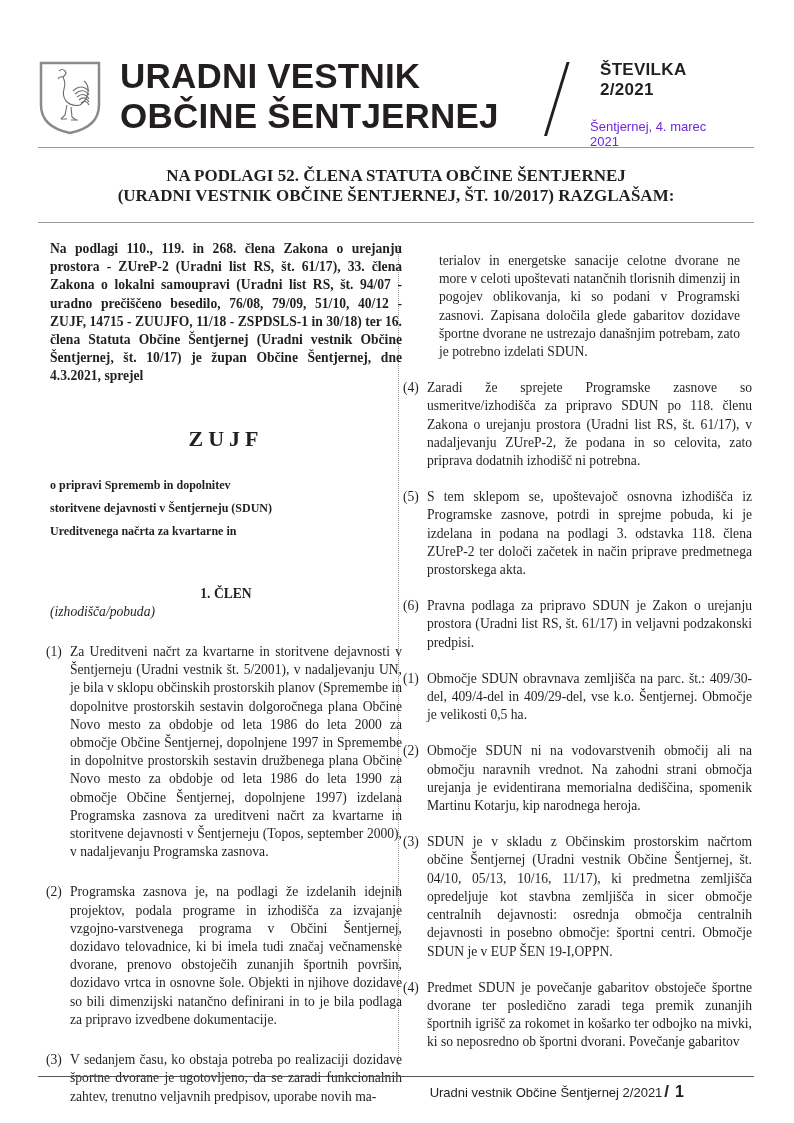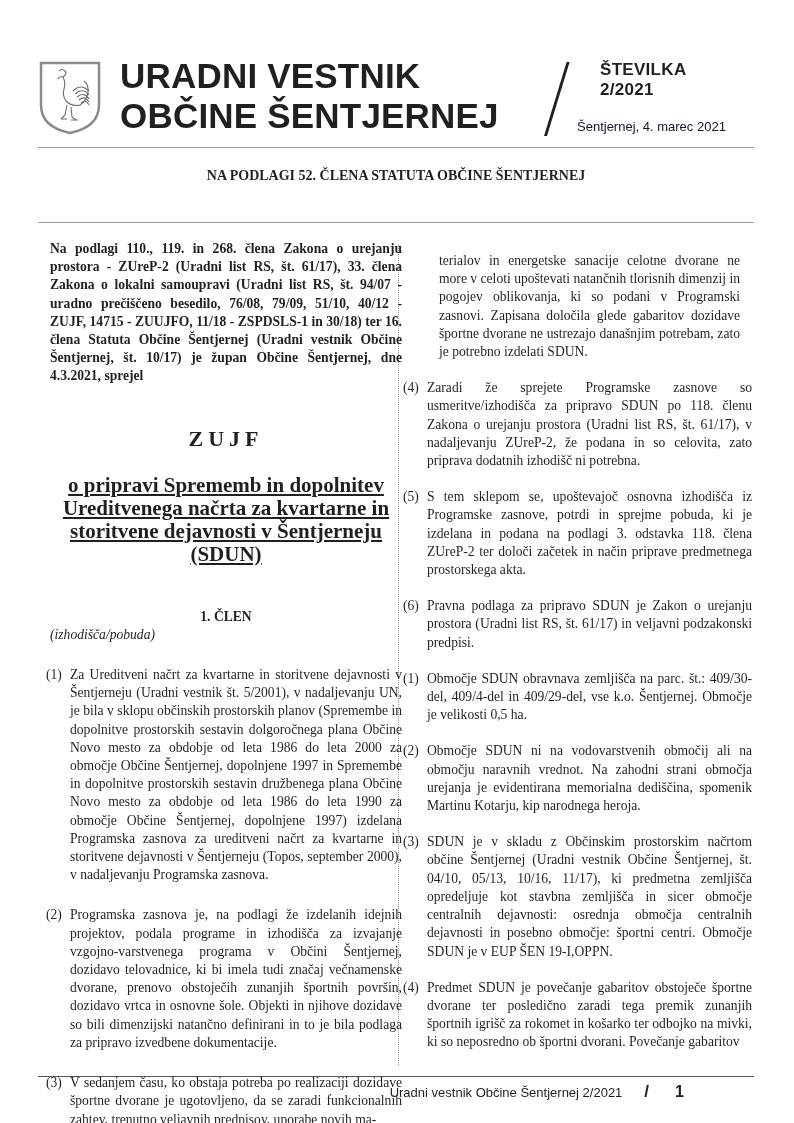--- a/index.html
+++ b/index.html
@@ -4,49 +4,49 @@
 <style>
   html, body { margin: 0; padding: 0; background: #ffffff; }
   body { width: 794px; height: 1123px; position: relative; overflow: hidden; color: #231f20; }
   .page { position: absolute; left: 0; top: 0; width: 726px; height: 1123px; }
 
   
   .logo { position: absolute; left: 39px; top: 61px; width: 62px; height: 74px; }
   .mast-title { position: absolute; left: 120px; top: 56px; font-family: "Liberation Sans", sans-serif; font-weight: 700; font-size: 35px; line-height: 40px; letter-spacing: 0.2px; color: #231f20; }
   .slash-big { position: absolute; left: 544px; top: 62px; width: 3px; height: 74px; background: #231f20; transform: skewX(-17deg); transform-origin: bottom left; }
   .issue { position: absolute; left: 600px; top: 60px; font-family: "Liberation Sans", sans-serif; font-size: 17px; font-weight: 700; color: #231f20; letter-spacing: 0.3px; }
-  .issue-date { position: absolute; left: 577px; top: 119px; font-family: "Liberation Sans", sans-serif; font-size: 13px; color: #0f172a; }
+  .issue-date { position: absolute; left: 590px; top: 119px; font-family: "Liberation Sans", sans-serif; font-size: 13px; color: #6d28d9; }
   .rule-top { position: absolute; left: 38px; top: 147px; width: 716px; height: 1px; background: #999; }
   .rule-2 { position: absolute; left: 38px; top: 222px; width: 716px; height: 1px; background: #999; }
 
-  .preamble { position: absolute; left: 38px; top: 166px; width: 716px; text-align: center; font-family: "Liberation Serif", serif; font-weight: 700; font-size: 14px; line-height: 20px; color: #231f20; }
+  .preamble { position: absolute; left: 38px; top: 166px; width: 716px; text-align: center; font-family: "Liberation Serif", serif; font-weight: 700; font-size: 17px; line-height: 20px; color: #231f20; }
 
   
   .col { position: absolute; font-family: "Liberation Serif", serif; font-size: 13.6px; line-height: 18.2px; color: #231f20; text-align: justify; }
   .col-left { left: 38px; top: 240px; width: 352px; margin-left: 12px; }
   .col-right { left: 407px; top: 240px; width: 345px; }
   .divider { position: absolute; left: 398px; top: 245px; width: 0; height: 820px; border-left: 1px dotted #999; }
 
   .intro { font-weight: 700; margin: 0 0 0 0; }
   .sklep { text-align: center; font-weight: 700; font-size: 22px; letter-spacing: 5px; margin: 40px 0 0 0; line-height: 26px; }
-  .subtitle { text-align: center; font-weight: 700; font-size: 21px; line-height: 23px; margin: 22px 0 0 0; text-decoration: underline; }
+  .subtitle { text-align: left; font-weight: 700; font-size: 12px; line-height: 23px; margin: 22px 0 0 0; }
   .clen { text-align: center; font-weight: 700; margin: 0; }
   .clen-sub { font-style: italic; margin: 0; }
   .clen-block { margin-top: 42px; }
   .clen-block-r { margin-top: 28px; }
 
   .para { position: relative; padding-left: 20px; margin: 0; }
   .para .num { position: absolute; left: -4px; top: 0; }
   .gap { margin-top: 18px; }
   .gap-l { margin-top: 22px; }
   .cont { padding-left: 20px; margin: 12px; }
 
   
   .rule-bottom { position: absolute; left: 38px; top: 1076px; width: 716px; height: 1px; background: #555; }
-  .footer { position: absolute; right: 42px; top: 1082px; font-family: "Liberation Sans", sans-serif; font-size: 13px; color: #231f20; display: flex; align-items: baseline; gap: 22px; }
+  .footer { position: absolute; right: 42px; top: 1082px; font-family: "Liberation Sans", sans-serif; font-size: 13px; color: #231f20; display: flex; align-items: baseline; gap: 2px; }
   .footer .fslash { font-size: 17px; font-weight: 700; }
   .footer .fpage { font-size: 16px; font-weight: 700; margin-left: 4px; }
 </style>
 </head>
 <body>
 
 <div class="page">
 
   <div class="logo">
     <svg width="62" height="74" viewBox="0 0 62 74">
@@ -64,33 +64,34 @@
     <div>URADNI VESTNIK</div>
     <div>OBČINE ŠENTJERNEJ</div>
   </div>
   <div class="slash-big"></div>
   <div class="issue">ŠTEVILKA 2/2021</div>
   <div class="issue-date">Šentjernej, 4. marec 2021</div>
   <div class="rule-top"></div>
 
   <div class="preamble">
     <div>NA PODLAGI 52. ČLENA STATUTA OBČINE ŠENTJERNEJ</div>
+    <div>(URADNI VESTNIK OBČINE ŠENTJERNEJ, ŠT. 10/2017) RAZGLAŠAM:</div>
   </div>
   <div class="rule-2"></div>
 
   <div class="divider"></div>
 
   <div class="col col-left">
     <p class="intro">Na podlagi 110., 119. in 268. člena Zakona o urejanju prostora - ZUreP-2 (Uradni list RS, št. 61/17), 33. člena Zakona o lokalni samoupravi (Uradni list RS, št. 94/07 - uradno prečiščeno besedilo, 76/08, 79/09, 51/10, 40/12 - ZUJF, 14715 - ZUUJFO, 11/18 - ZSPDSLS-1 in 30/18) ter 16. člena Statuta Občine Šentjernej (Uradni vestnik Občine Šentjernej, št. 10/17) je župan Občine Šentjernej, dne 4.3.2021, sprejel</p>
 
     <div class="sklep">ZUJF</div>
     <div class="subtitle">
       <div>o pripravi Sprememb in dopolnitev</div>
+      <div>storitvene dejavnosti v Šentjerneju (SDUN)</div>
       <div>Ureditvenega načrta za kvartarne in</div>
-      <div>storitvene dejavnosti v Šentjerneju (SDUN)</div>
     </div>
 
     <div class="clen-block">
       <p class="clen">1. ČLEN</p>
       <p class="clen-sub">(izhodišča/pobuda)</p>
     </div>
 
     <p class="para gap-l">
       <span class="num">(1)</span>
       <span>Za Ureditveni načrt za kvartarne in storitvene dejavnosti v Šentjerneju (Uradni vestnik št. 5/2001), v nadaljevanju UN, je bila v sklopu občinskih prostorskih planov (Spremembe in dopolnitve prostorskih sestavin dolgoročnega plana Občine Novo mesto za obdobje od leta 1986 do leta 2000 za območje Občine Šentjernej, dopolnjene 1997 in Spremembe in dopolnitve prostorskih sestavin družbenega plana Občine Novo mesto za obdobje od leta 1986 do leta 1990 za območje Občine Šentjernej, dopolnjene 1997) izdelana Programska zasnova za ureditveni načrt za kvartarne in storitvene dejavnosti v Šentjerneju (Topos, september 2000), v nadaljevanju Programska zasnova.</span>

